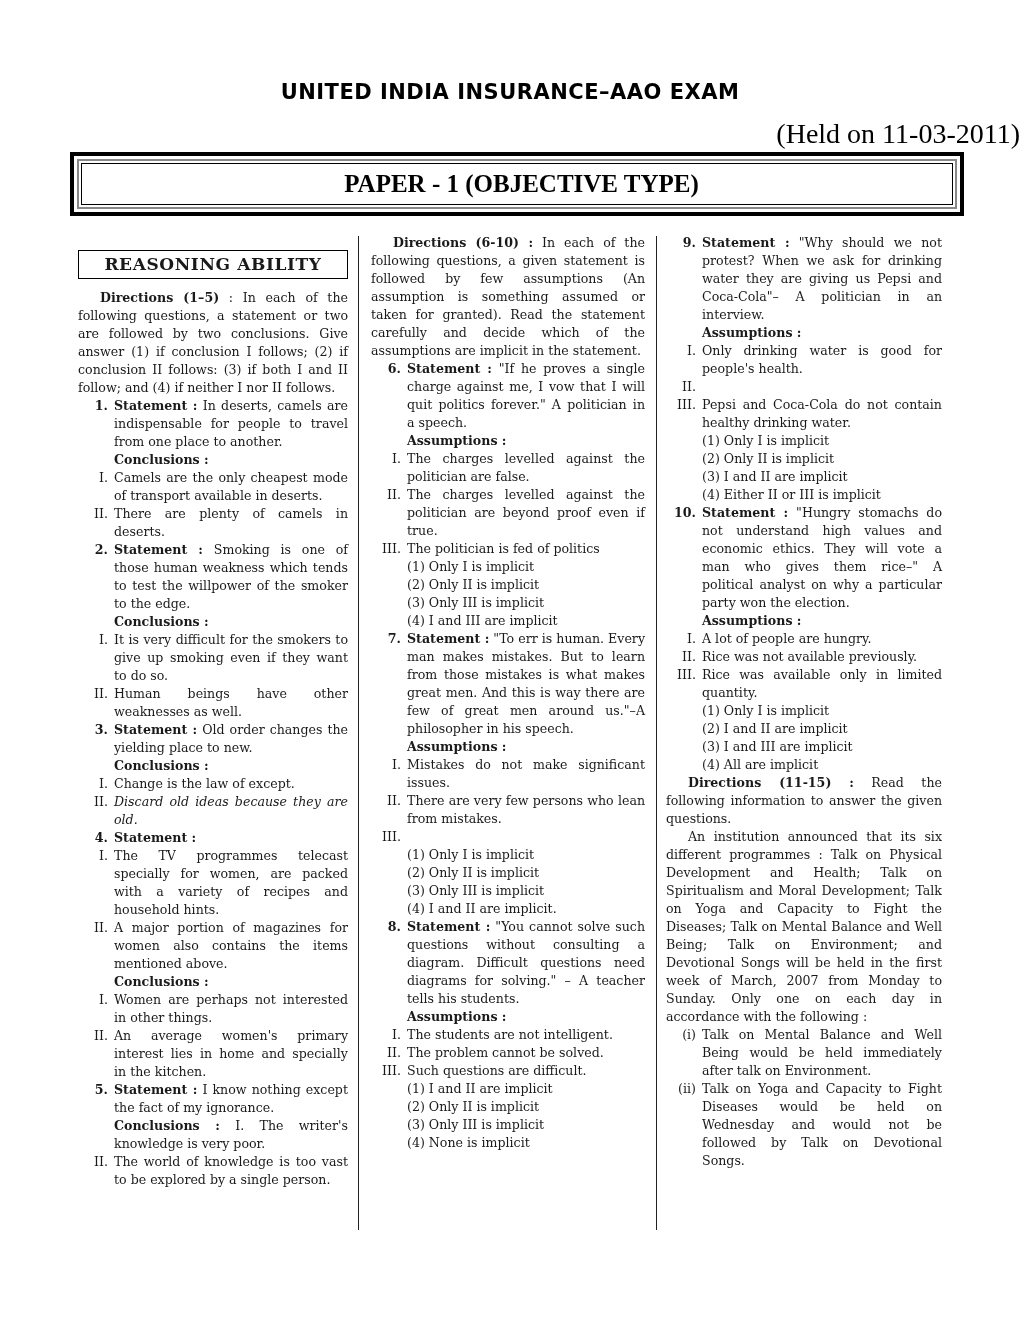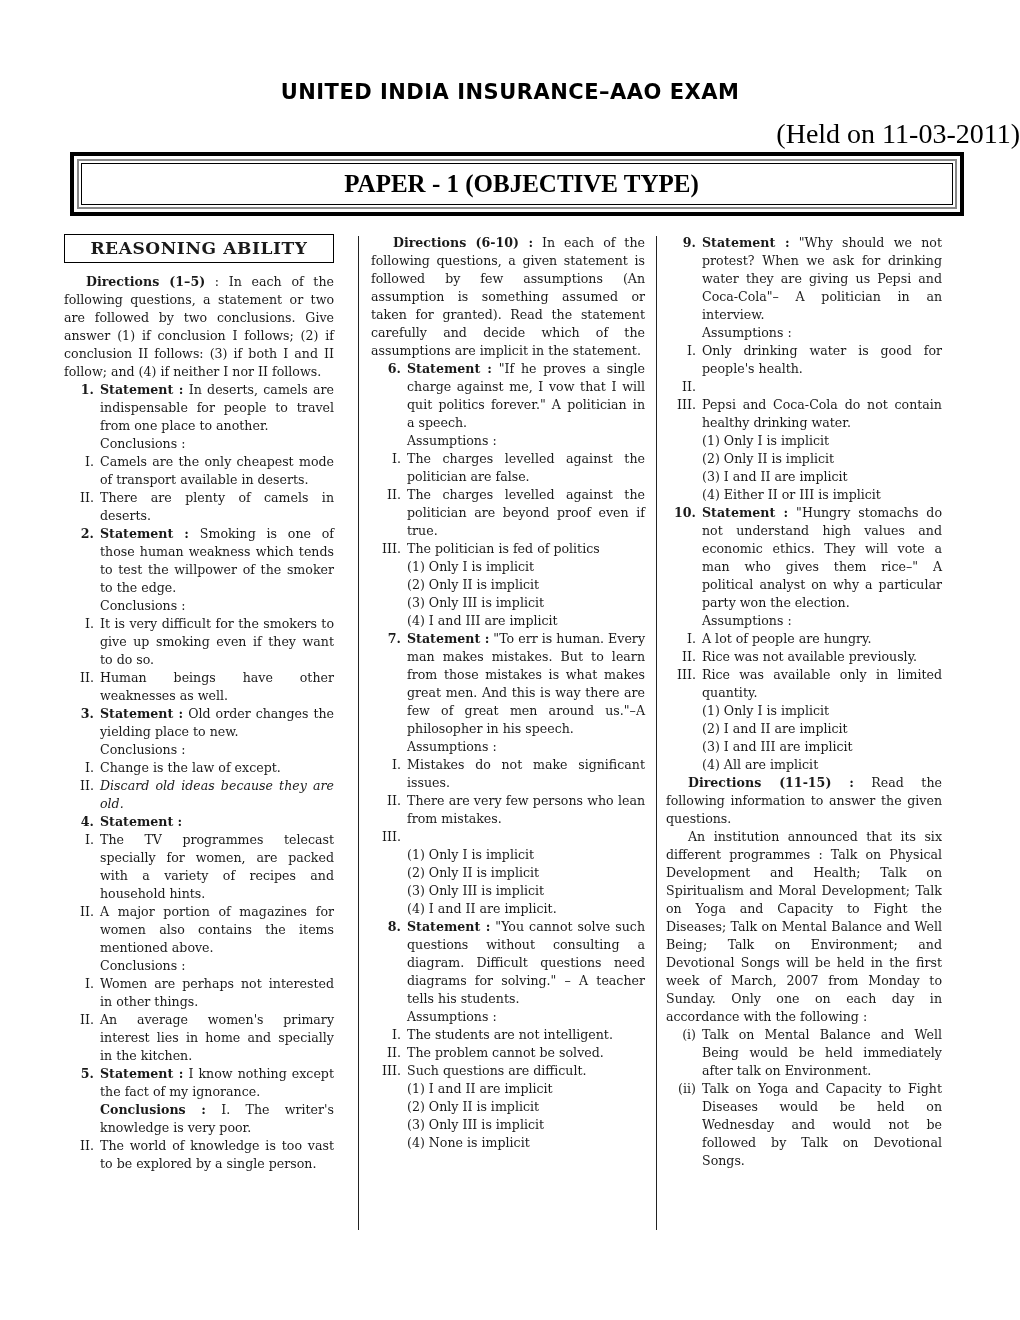--- a/index.html
+++ b/index.html
@@ -4,35 +4,35 @@
 <style>
   html, body { margin: 0; padding: 0; background: #ffffff; }
   body { width: 1020px; height: 1320px; position: relative; overflow: hidden; color: #111; font-family: "DejaVu Serif", serif; }
   .title { position: absolute; left: 0; width: 1020px; top: 80px; text-align: center; font-family: "DejaVu Sans", sans-serif; font-weight: bold; font-size: 21px; letter-spacing: 0.5px; color: #000; }
   .subtitle { position: absolute; left: 0; width: 1020px; top: 118px; text-align: right; font-family: "Liberation Serif", serif; font-size: 28px; color: #000; }
   .paper-box { position: absolute; left: 70px; top: 152px; width: 894px; height: 64px; border: 4px solid #000; box-sizing: border-box; padding: 3px; }
   .paper-box-inner1 { width: 100%; height: 100%; border: 2px solid #888; box-sizing: border-box; padding: 2px; }
   .paper-box-inner2 { width: 100%; height: 100%; border: 1px solid #000; box-sizing: border-box; display: flex; align-items: center; justify-content: center; }
   .paper-title { font-family: "Liberation Serif", serif; font-weight: bold; font-size: 25px; color: #000; margin-left: 9px; }
   .col { position: absolute; top: 234px; font-family: "DejaVu Serif", serif; font-size: 12.6px; line-height: 18px; color: #1a1a1a; }
-  .col1 { left: 64px; width: 270px; }
+  .col1 { left: 78px; width: 270px; margin-top: 16px; }
   .col2 { left: 371px; width: 274px; }
   .col3 { left: 666px; width: 276px; }
   .divider { position: absolute; width: 1px; background: #222; }
   .section-head { border: 1.5px solid #000; border-top-width: 1px; padding: 4px 0 5px 0; text-align: center; font-family: "DejaVu Serif", serif; font-weight: bold; font-size: 17px; letter-spacing: 0.6px; margin: 0 0 10px 0; }
   .para { text-align: justify; margin: 0; }
   .para.indent { text-indent: 22px; }
   .b { font-weight: bold; }
   .q { display: flex; margin: 0; }
   .qnum { width: 36px; flex: none; text-align: right; padding-right: 6px; font-weight: bold; box-sizing: border-box; }
   .qbody { flex: 1; text-align: justify; }
   .sub { display: flex; }
   .roman { width: 36px; flex: none; text-align: right; padding-right: 6px; box-sizing: border-box; }
   .subbody { flex: 1; text-align: justify; }
-  .label { padding-left: 36px; font-weight: normal; }
+  .label { padding-left: 36px; font-weight: bold; }
   .opt { padding-left: 36px; }
   .it { font-style: italic; }
 </style>
 </head>
 <body>
 
 <div class="title">UNITED INDIA INSURANCE–AAO EXAM</div>
 <div class="subtitle">(Held on 11-03-2011)</div>
 
 <div class="paper-box">

